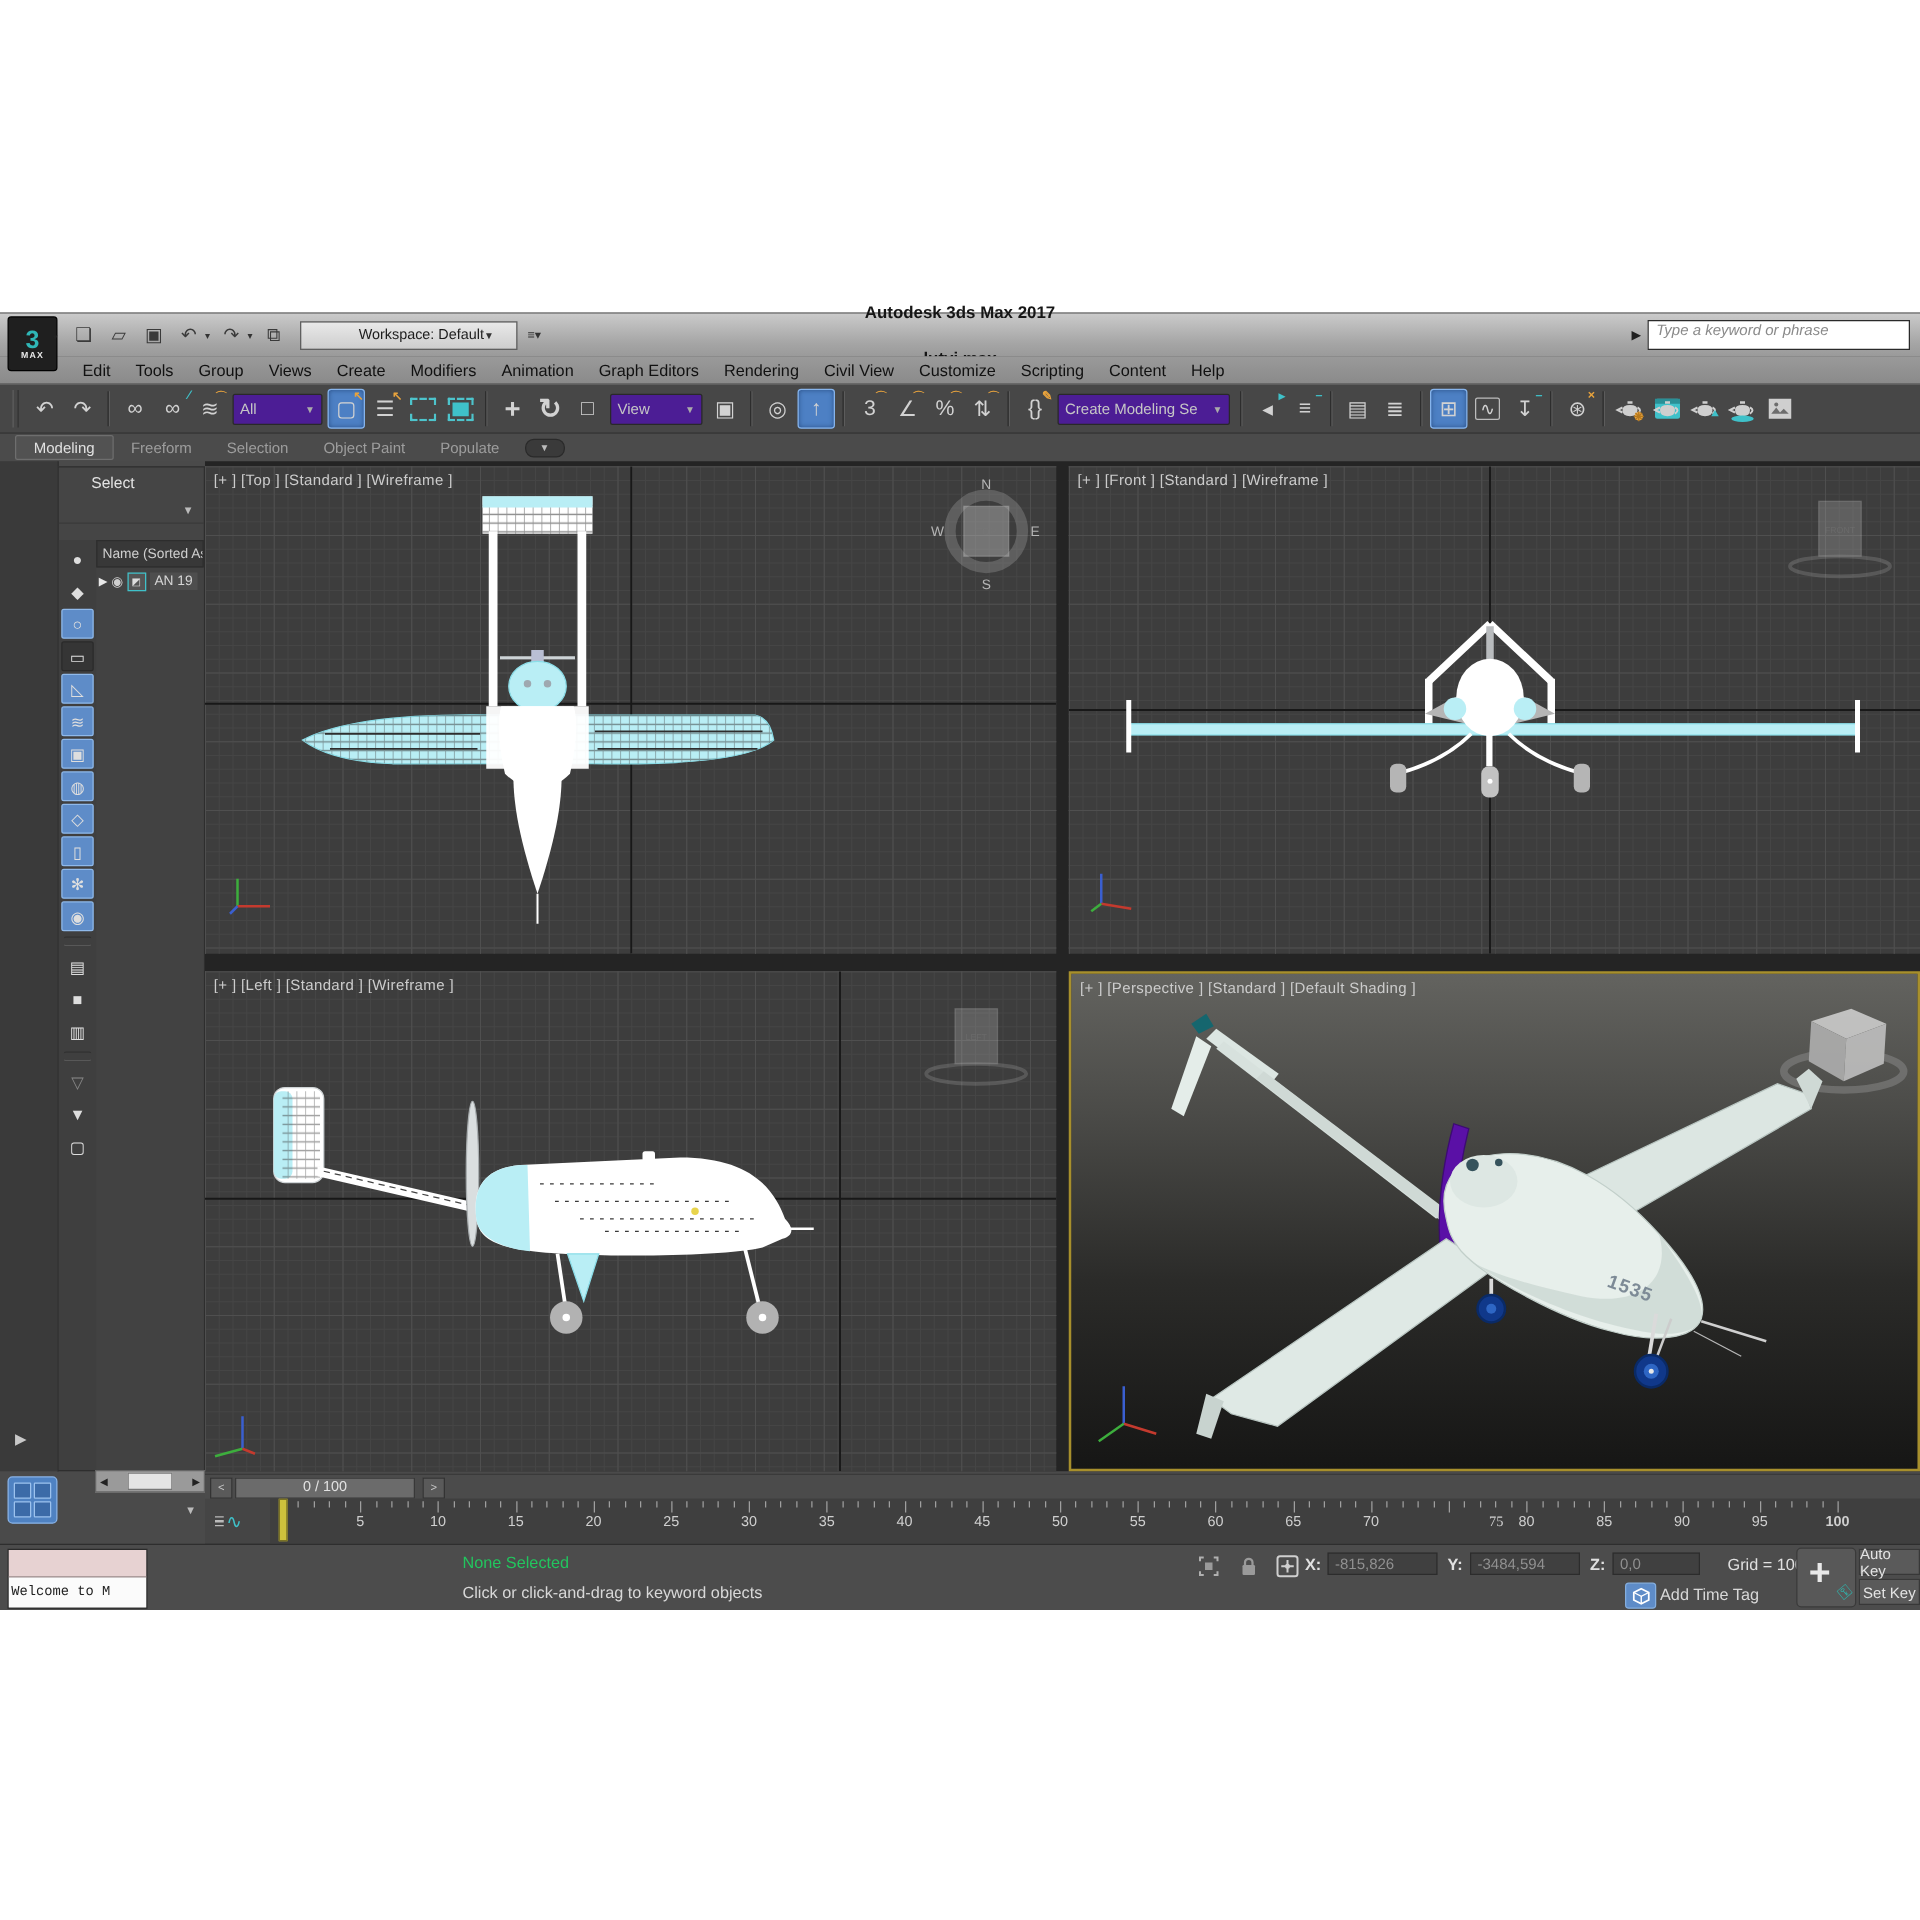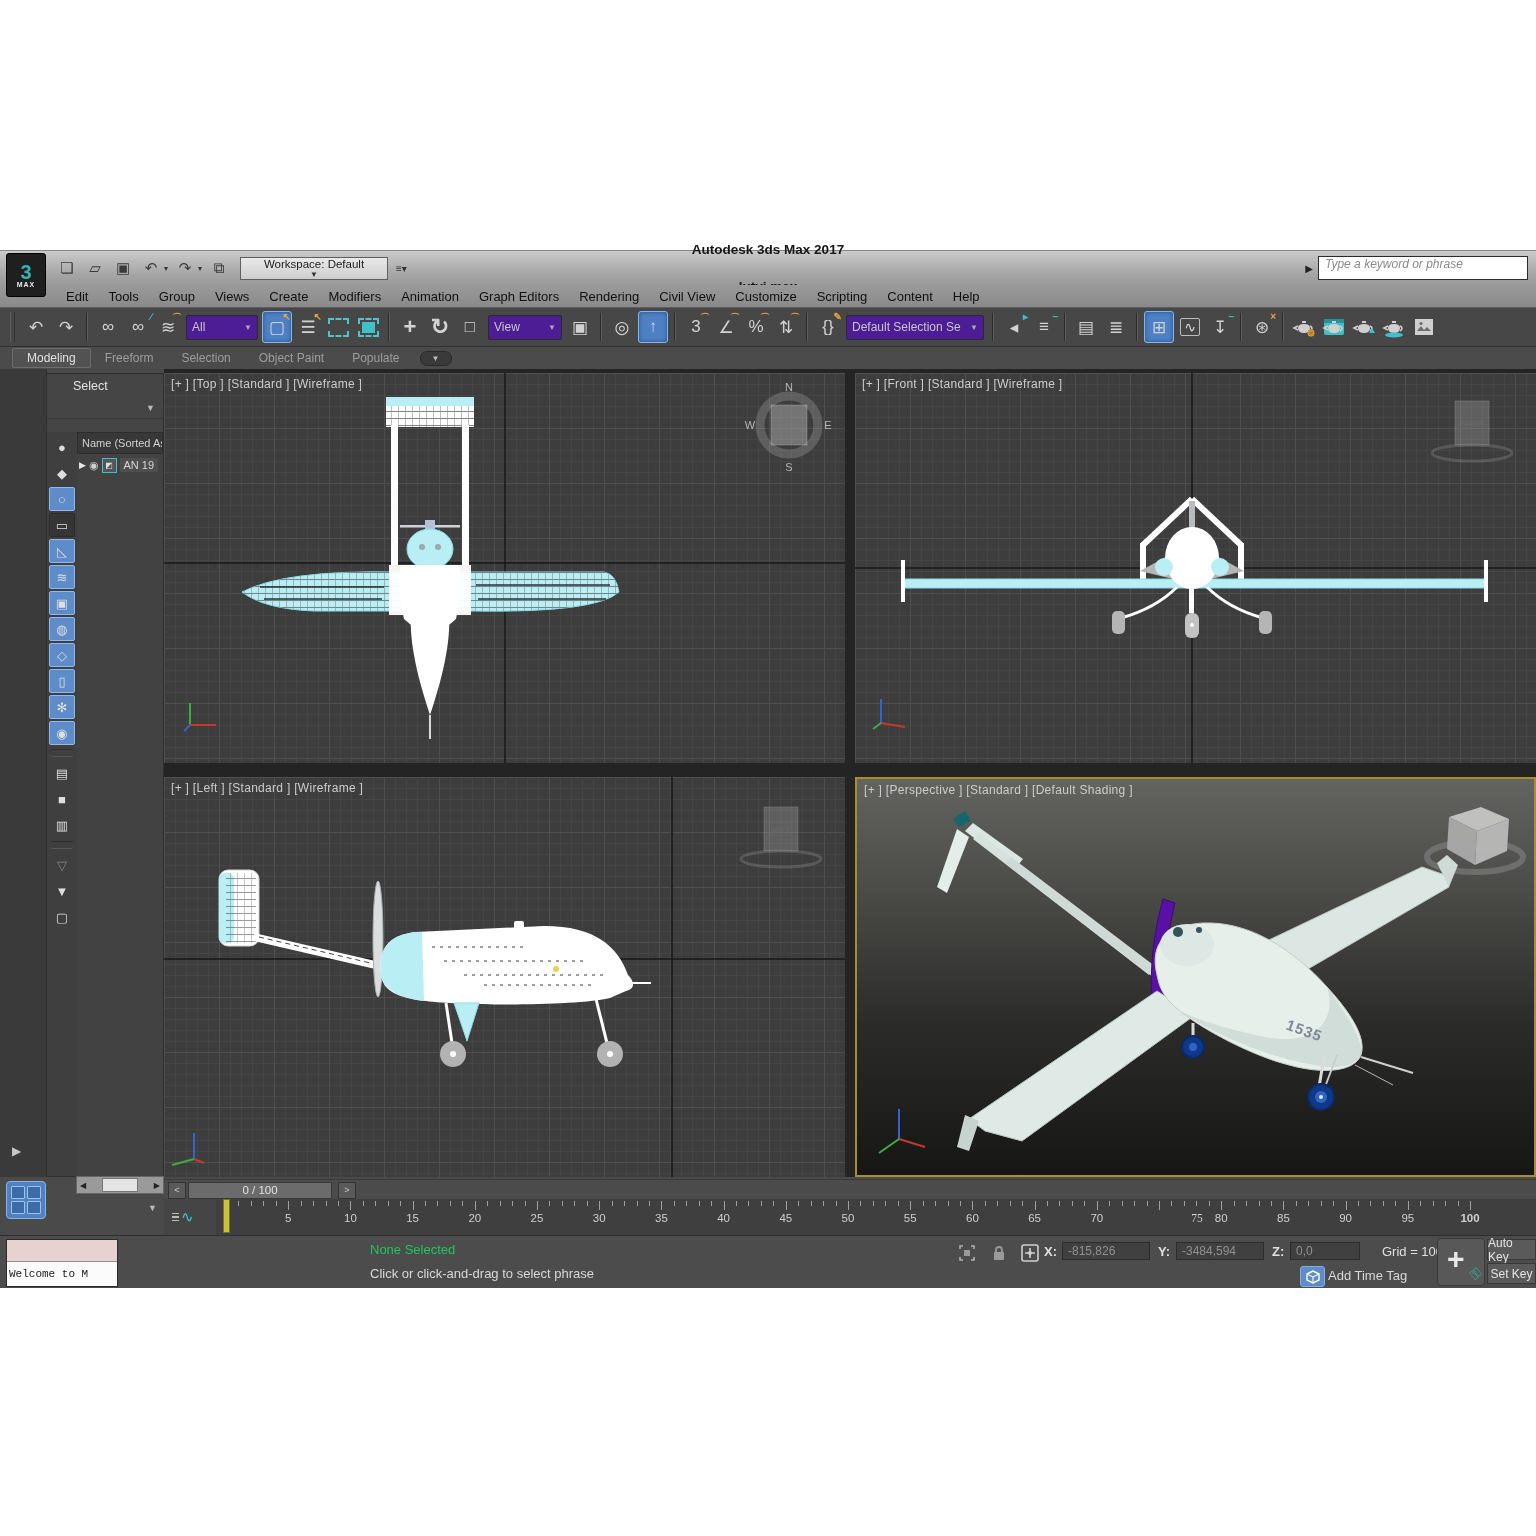--- a/index.html
+++ b/index.html
@@ -12,22 +12,22 @@
     background:linear-gradient(180deg,#cacaca,#a5a5a5 70%,#9a9a9a);display:flex;align-items:center;}
   .logo{position:absolute;left:6px;top:2px;width:38px;height:42px;background:#1f1f1f;border:1px solid #000;
         border-radius:3px;z-index:5;display:flex;flex-direction:column;align-items:center;justify-content:center;}
   .logo .three{color:#2fb6b6;font-size:20px;font-weight:bold;line-height:18px;}
   .logo .max{color:#e8e8e8;font-size:7px;font-weight:bold;letter-spacing:1px;}
   .logo .dd{position:absolute;right:-1px;top:12px;color:#222;font-size:7px;}
   .qat{display:flex;align-items:center;gap:6px;margin-left:56px;}
   .qat .qi{width:22px;height:22px;display:flex;align-items:center;justify-content:center;color:#3a3a3a;font-size:15px;}
   .qat .mini{font-size:8px;color:#333;margin-left:-4px;}
   .ws{margin-left:10px;width:136px;height:21px;background:linear-gradient(180deg,#e9e9e9,#cdcdcd);
-      border:1px solid #5f5f5f;display:flex;align-items:center;justify-content:flex-start;
-      font-size:11.5px;color:#1c1c1c;padding:0 5px;flex-direction:column;}
+      border:1px solid #5f5f5f;display:flex;align-items:center;justify-content:flex-end;
+      font-size:11.5px;color:#1c1c1c;padding:0 18px;}
   .ws .car{font-size:8px;color:#333;}
   .flyout{margin-left:8px;color:#333;font-size:10px;}
   .title-center{position:absolute;left:0;right:0;top:0;height:34px;display:flex;align-items:center;justify-content:center;
       gap:22px;font-size:13.5px;font-weight:bold;color:#161616;pointer-events:none;flex-direction:column;}
   .searchwrap{position:absolute;right:8px;top:5px;display:flex;align-items:center;gap:5px;}
   .searchwrap .arr{color:#222;font-size:10px;}
   .search{width:196px;height:22px;background:#fff;border:1px solid #2a2a2a;font-size:12px;
       font-style:italic;color:#8a8a8a;padding:0 6px;font-family:"Liberation Sans",sans-serif;}
 
   
@@ -271,21 +271,21 @@
         <div class="tb-item">
           <span class="g">⇅</span>
           <span class="accent">⌒</span>
         </div>
         <div class="tb-sep"></div>
         <div class="tb-item">
           <span class="g">{}</span>
           <span class="accent">✎</span>
         </div>
         <div class="tb-dd" style="width: 126px;">
-          <span>Default Selection Se</span>
+          <span>Create Modeling Se</span>
           <span class="car">▼</span>
         </div>
         <div class="tb-sep"></div>
         <div class="tb-item teal-acc">
           <span class="g">◂</span>
           <span class="accent">▸</span>
         </div>
         <div class="tb-item teal-acc">
           <span class="g">≡</span>
           <span class="accent">–</span>
@@ -746,21 +746,21 @@
           <div class="marker" style="left: 7px;"></div>
         </div>
   </div>
 
   <div class="statusbar">
     <div class="listener">
       <div class="pink"></div>
       <div class="white">Welcome to M</div>
     </div>
     <div class="sel-line">None Selected</div>
-    <div class="prompt-line">Click or click-and-drag to select phrase</div>
+    <div class="prompt-line">Click or click-and-drag to keyword objects</div>
 
     <div class="sb-ico" style="left:958px;">
       <svg width="18" height="18">
             <path d="M2 5 V2 H5 M13 2 H16 V5 M16 13 V16 H13 M5 16 H2 V13" stroke="#b0b0b0" stroke-width="1.6" fill="none"></path>
             <rect x="6" y="6" width="6" height="6" fill="#9a9a9a"></rect>
           </svg>
     </div>
     <div class="sb-ico" style="left:990px;">
       <svg width="18" height="18">
             <rect x="4" y="8" width="10" height="8" rx="1" fill="#9a9a9a"></rect>

